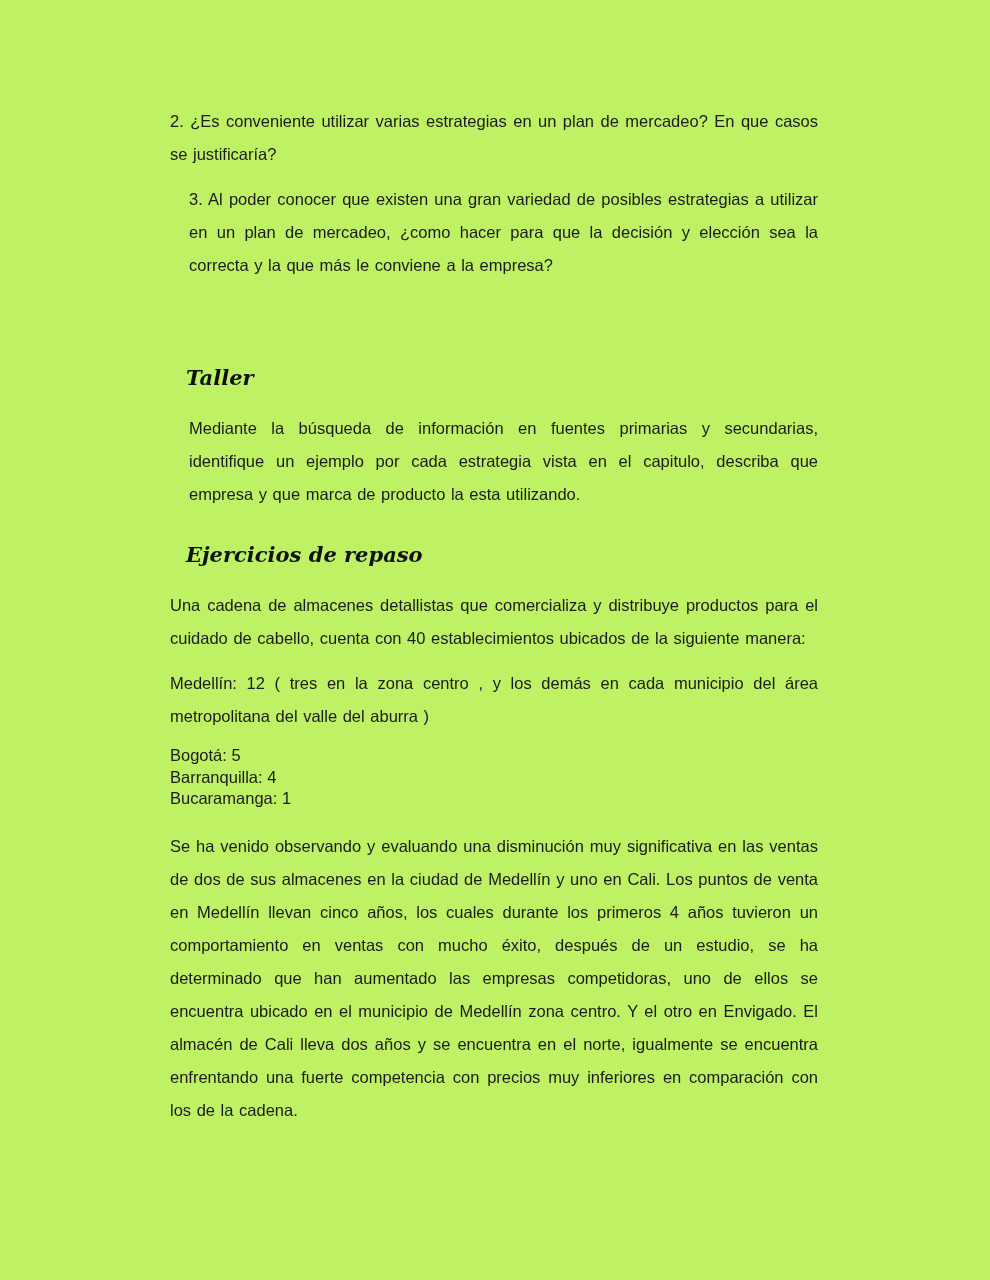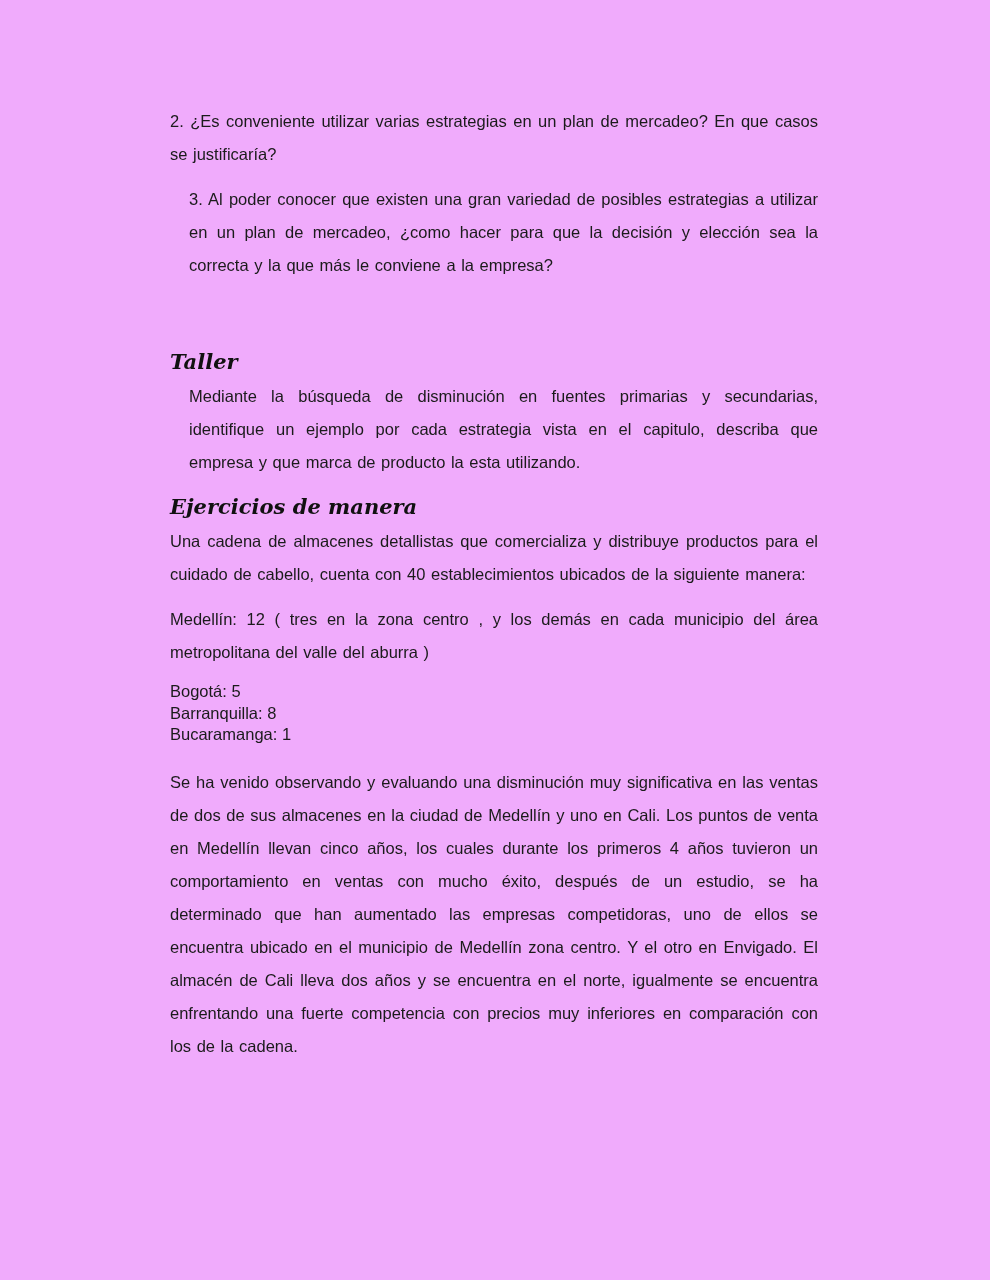--- a/index.html
+++ b/index.html
@@ -4,21 +4,21 @@
 <style>
   html, body {
     margin: 0;
     padding: 0;
     background: #ffffff;
   }
   .page {
     position: relative;
     width: 990px;
     height: 1280px;
-    background: #f0abfc;
+    background: #bef264;
     overflow: hidden;
     color: #1b1b1b;
     font-family: "Liberation Sans", sans-serif;
   }
   .doc-body {
     position: absolute;
     left: 170px;
     top: 105px;
     width: 648px;
   }
@@ -36,21 +36,21 @@
   .spacer-q3-taller { height: 66px; }
   .spacer-taller-body { height: 4px; }
   .spacer-body-ejercicios { height: 14px; }
   .spacer-heading-body { height: 4px; }
   .heading {
     font-family: "DejaVu Serif", "Liberation Serif", serif;
     font-weight: bold;
     font-style: italic;
     font-size: 21px;
     line-height: 28px;
-    margin: 0;
+    margin: 16px;
     text-align: left;
     color: #111111;
   }
   .locations {
     font-size: 16.5px;
     line-height: 21.5px;
     text-align: left;
     margin: 1px 0 20px 0;
   }
   .locations .loc-line {
@@ -70,35 +70,35 @@
     <p class="para">2. ¿Es conveniente utilizar varias estrategias en un plan de mercadeo? En que casos se justificaría?</p>
 
     <p class="para para-gap-large">3. Al poder conocer que existen una gran variedad de posibles estrategias a utilizar en un plan de mercadeo, ¿como hacer para que la decisión y elección sea la correcta y la que más le conviene  a la empresa?</p>
 
     <div class="spacer-q3-taller"></div>
 
     <h2 class="heading">Taller</h2>
 
     <div class="spacer-taller-body"></div>
 
-    <p class="para para-gap-large">Mediante la búsqueda de disminución en fuentes primarias y secundarias, identifique un ejemplo por cada estrategia vista en el capitulo,  describa  que empresa y que marca de producto la esta utilizando.</p>
+    <p class="para para-gap-large">Mediante la búsqueda de información en fuentes primarias y secundarias, identifique un ejemplo por cada estrategia vista en el capitulo,  describa  que empresa y que marca de producto la esta utilizando.</p>
 
     <div class="spacer-body-ejercicios"></div>
 
-    <h2 class="heading">Ejercicios de manera</h2>
+    <h2 class="heading">Ejercicios de repaso</h2>
 
     <div class="spacer-heading-body"></div>
 
     <p class="para">Una cadena de almacenes detallistas que comercializa y distribuye  productos para el cuidado de cabello, cuenta con 40 establecimientos ubicados de la siguiente manera:</p>
 
     <p class="para">Medellín: 12 ( tres en la zona centro , y los demás en cada municipio del área metropolitana del valle del aburra )</p>
 
     <div class="locations">
       <span class="loc-line">Bogotá: 5</span>
-      <span class="loc-line">Barranquilla: 8</span>
+      <span class="loc-line">Barranquilla: 4</span>
       <span class="loc-line">Bucaramanga: 1</span>
     </div>
 
     <p class="para">Se ha  venido observando y evaluando una disminución muy significativa en las ventas de dos  de sus almacenes  en la ciudad de Medellín y  uno en Cali.  Los puntos de venta en Medellín llevan cinco  años,  los cuales durante los primeros 4 años tuvieron un comportamiento en ventas con mucho éxito, después de un estudio,  se ha determinado que han aumentado las empresas competidoras,  uno de ellos se encuentra ubicado en el municipio de Medellín zona centro. Y el otro en Envigado. El almacén de Cali  lleva  dos  años y se encuentra en el norte, igualmente se encuentra enfrentando una fuerte competencia  con precios muy inferiores en comparación con los de la cadena.</p>
 
 
   </div>
 </div>
 
 </body></html>

